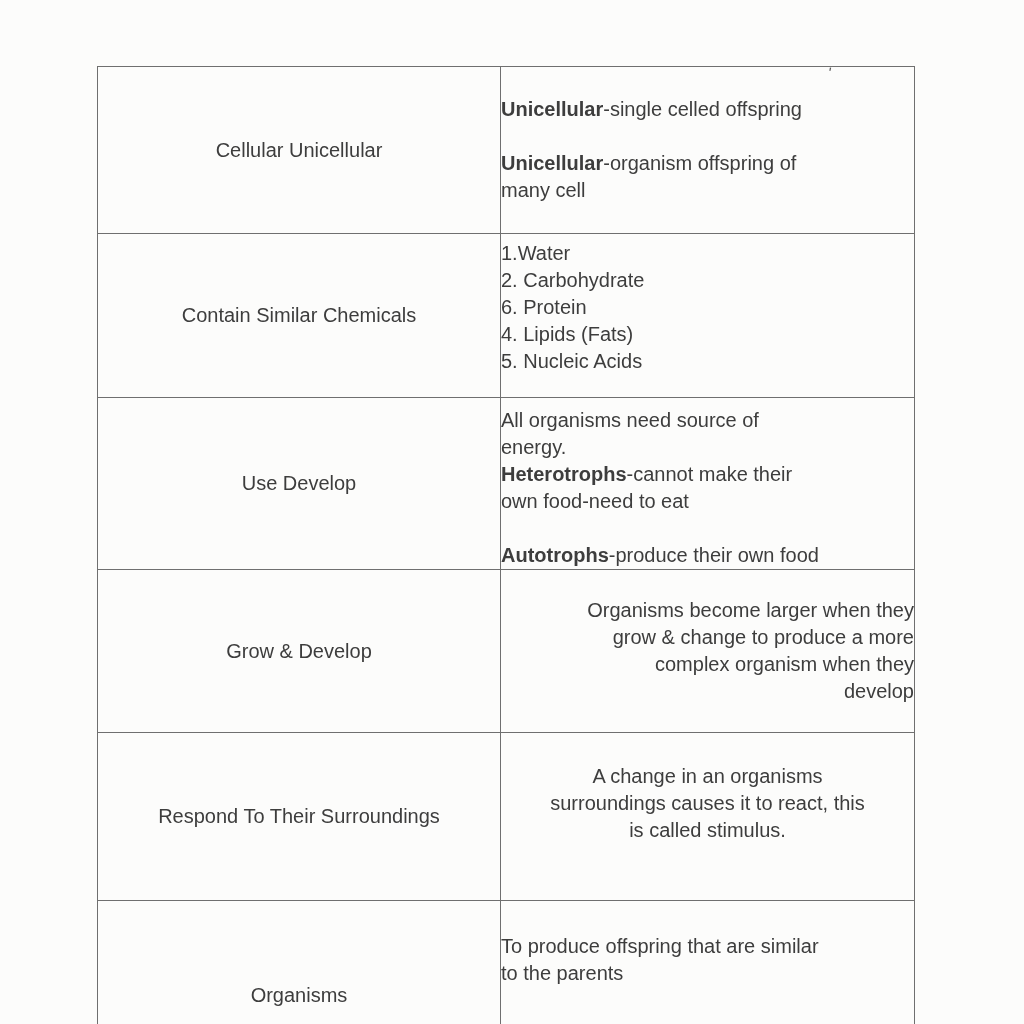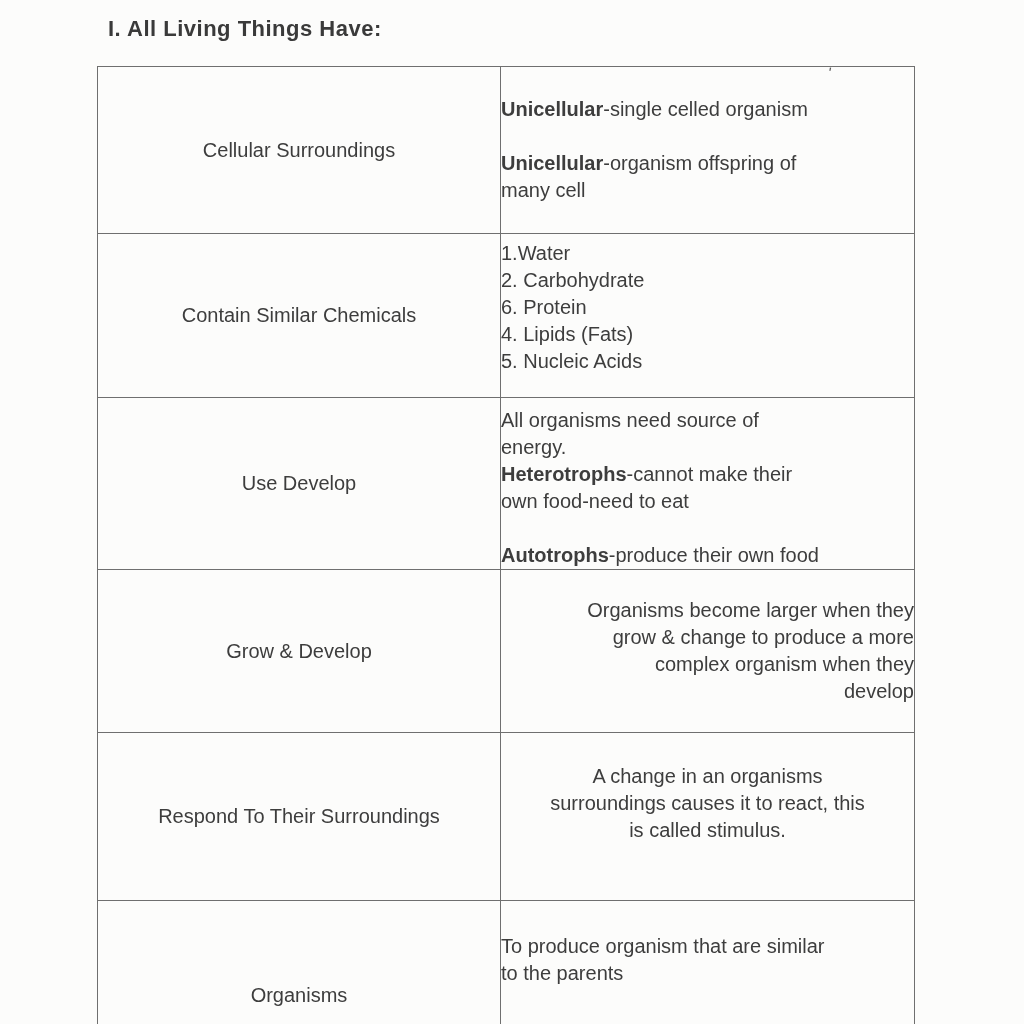--- a/index.html
+++ b/index.html
@@ -77,32 +77,31 @@
   tr:nth-child(2) td.desc { vertical-align: top; padding-top: 6px; margin-left: 8px; }
   tr:nth-child(3) td.desc { vertical-align: top; padding-top: 9px; }
   tr:nth-child(4) td.desc { vertical-align: middle; text-align: right; }
   tr:nth-child(5) td.desc { vertical-align: middle; padding-bottom: 26px; text-align: center; }
   tr:nth-child(6) td.desc { vertical-align: top; padding-top: 32px; }
 </style>
 </head>
 <body>
 
 <div class="page">
-  <div class="title">I. All Living Things Have:</div>
   <span class="artifact">'</span>
   <table class="t">
     <colgroup>
       <col style="width:403px">
       <col style="width:414px">
     </colgroup>
     <tbody>
         <tr>
-          <td class="cat"><span>Cellular Surroundings</span></td>
+          <td class="cat"><span>Cellular Unicellular</span></td>
           <td class="desc">
-            <div class="line"><span class="b">Unicellular</span><span>-single celled organism</span></div>
+            <div class="line"><span class="b">Unicellular</span><span>-single celled offspring</span></div>
             <div class="line">&nbsp;</div>
             <div class="line"><span class="b">Unicellular</span><span>-organism offspring of</span></div>
             <div class="line"><span>many cell</span></div>
           </td>
         </tr>
         <tr>
           <td class="cat"><span>Contain Similar Chemicals</span></td>
           <td class="desc">
             <div class="line"><span>1.Water</span></div>
             <div class="line"><span>2. Carbohydrate</span></div>
@@ -135,19 +134,19 @@
           <td class="cat"><span>Respond To Their Surroundings</span></td>
           <td class="desc">
             <div class="line"><span>A change in an organisms</span></div>
             <div class="line"><span>surroundings causes it to react, this</span></div>
             <div class="line"><span>is called stimulus.</span></div>
           </td>
         </tr>
         <tr>
           <td class="cat"><span>Organisms</span></td>
           <td class="desc">
-            <div class="line"><span>To produce organism that are similar</span></div>
+            <div class="line"><span>To produce offspring that are similar</span></div>
             <div class="line"><span>to the parents</span></div>
           </td>
         </tr>
       </tbody>
   </table>
 </div>
 
 </body></html>

